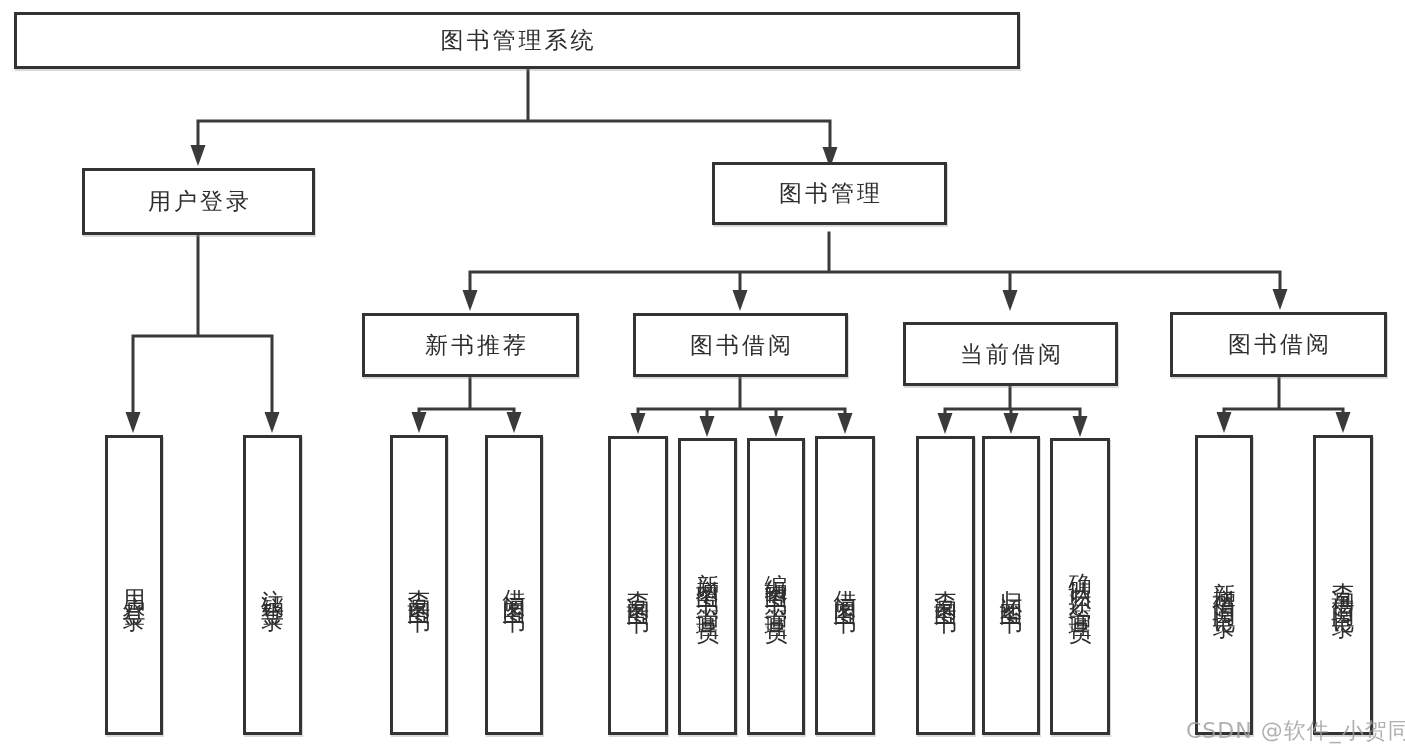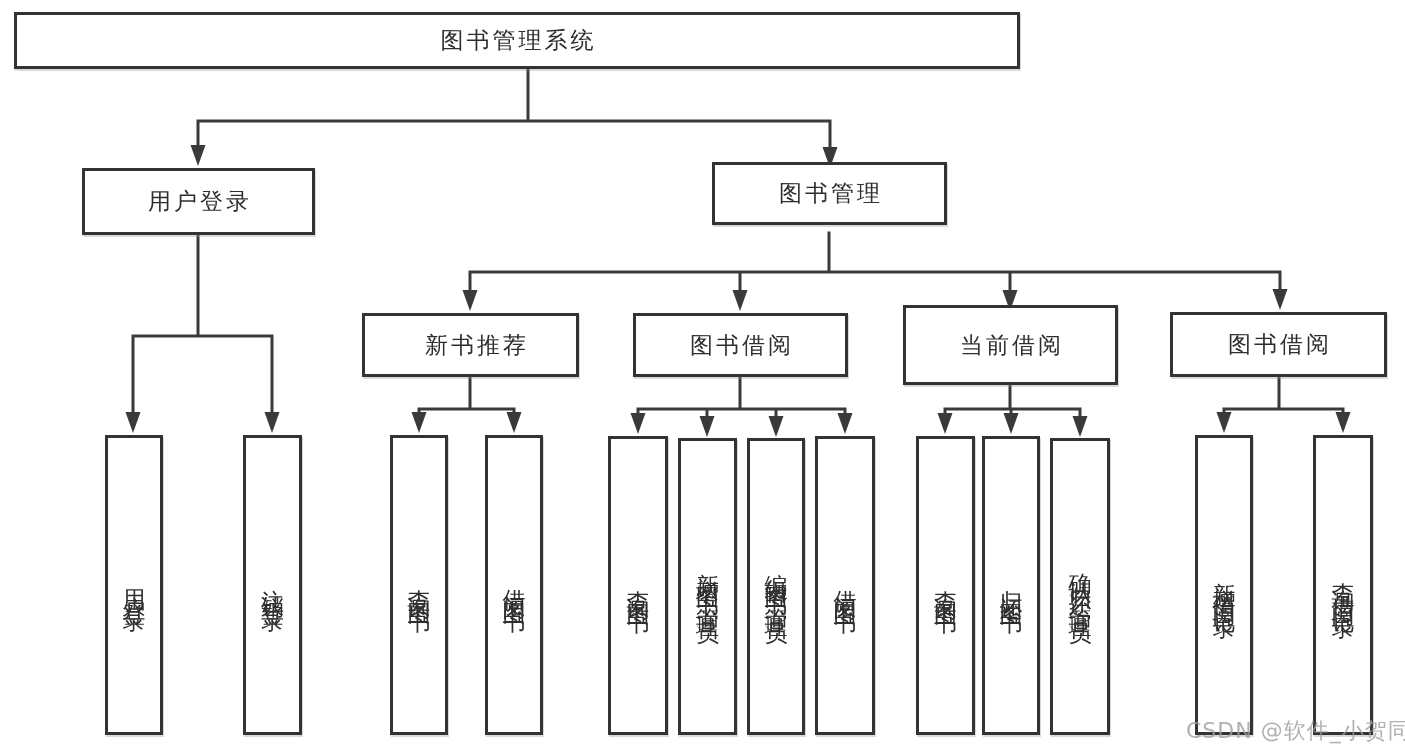--- a/index.html
+++ b/index.html
@@ -102,21 +102,21 @@
   <div class="hbox" style="left:712px; top:162px; width:235px; height:63px;">
     <span class="label">图书管理</span>
   </div>
 
   <div class="hbox" style="left:362px; top:313px; width:217px; height:64px;padding-left:10px;">
     <span class="label">新书推荐</span>
   </div>
   <div class="hbox" style="left:633px; top:313px; width:215px; height:64px;">
     <span class="label">图书借阅</span>
   </div>
-  <div class="hbox" style="left:903px; top:305px; width:215px; height:80px;">
+  <div class="hbox" style="left:903px; top:322px; width:215px; height:64px;">
     <span class="label">当前借阅</span>
   </div>
   <div class="hbox" style="left:1170px; top:312px; width:217px; height:65px;">
     <span class="label">图书借阅</span>
   </div>
 
   <div class="vbox" style="left:105px; top:435px; width:58px; height:300px;">
     <span class="label">用户登录</span>
   </div>
   <div class="vbox" style="left:243px; top:435px; width:59px; height:300px;">

